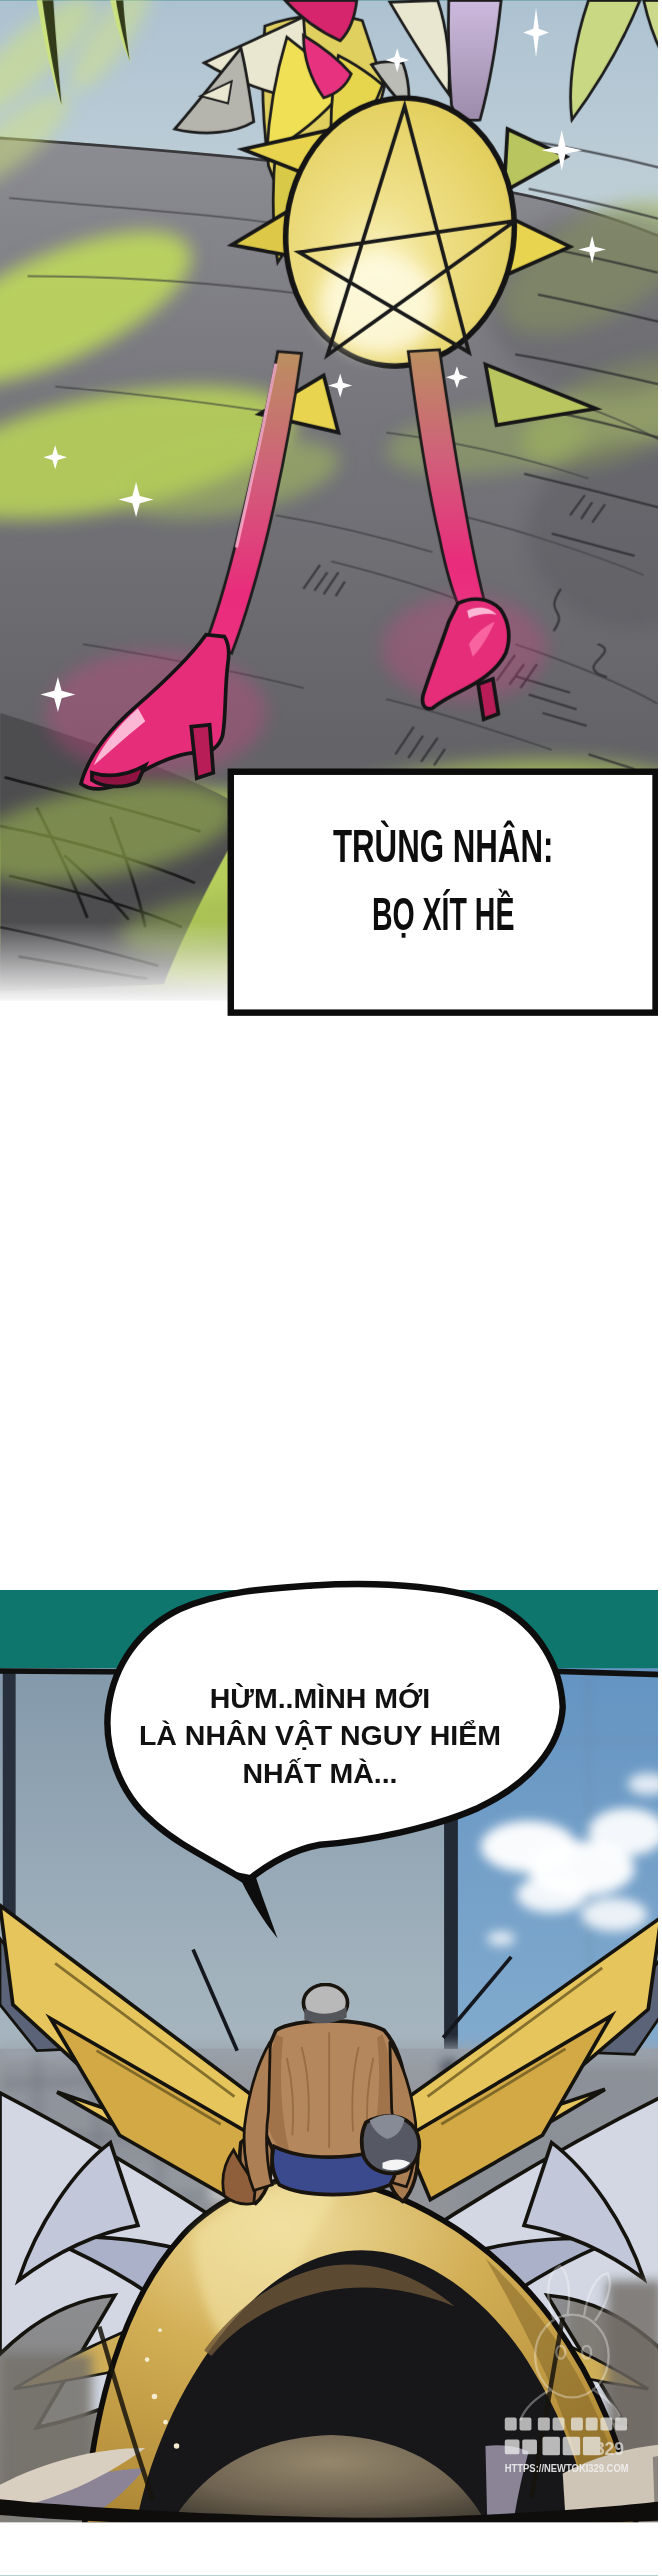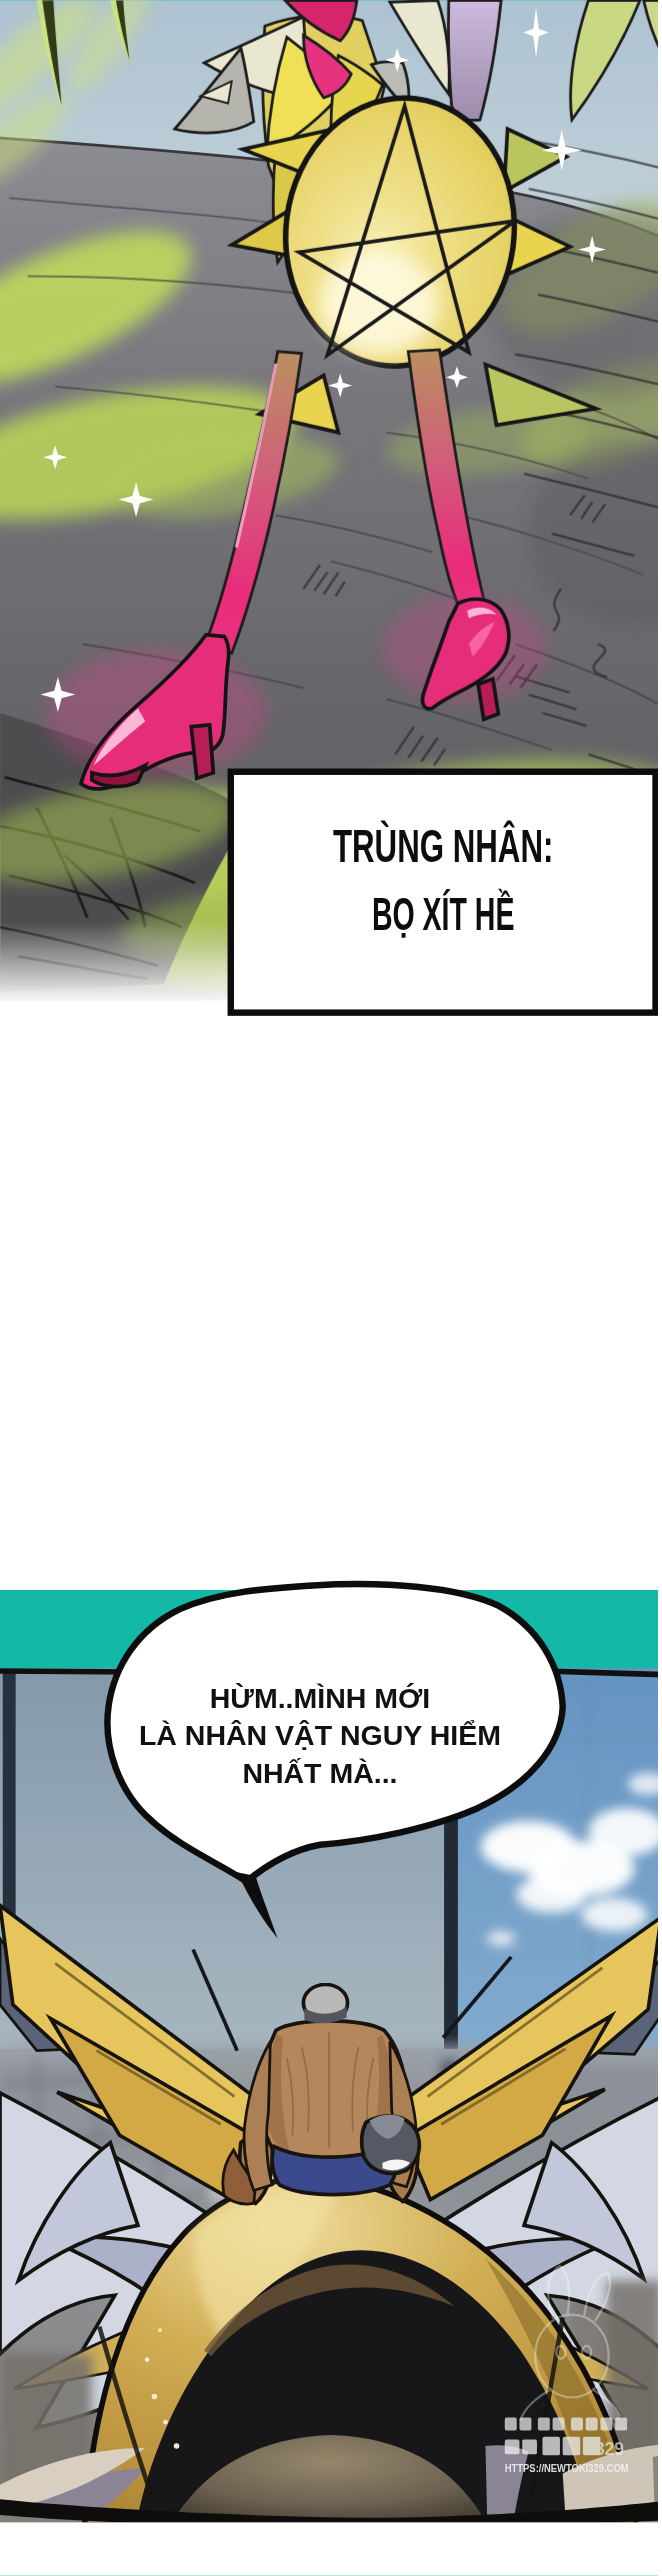--- a/index.html
+++ b/index.html
@@ -1,16 +1,16 @@
 <!DOCTYPE html>
 <html style="font-size:14.7px"><head>
 <meta charset="utf-8">
 <style>
 html,body{margin:0;padding:0;background:#fff}
-.page{position:relative;width:658px;height:2576px;background:#14b8a6;overflow:hidden;font-family:"Liberation Sans",sans-serif}
+.page{position:relative;width:658px;height:2576px;background:#0f766e;overflow:hidden;font-family:"Liberation Sans",sans-serif}
 svg{position:absolute;top:0;left:0;display:block}
 </style>
 </head>
 <body>
 <div class="page">
 <svg width="662" height="2576" viewBox="0 0 720 2801">
 <defs>
 <linearGradient id="skyTop" x1="0" y1="0" x2="0" y2="1">
  <stop offset="0" stop-color="#adc2d1"></stop>
           <stop offset="1" stop-color="#c6d4da"></stop>

